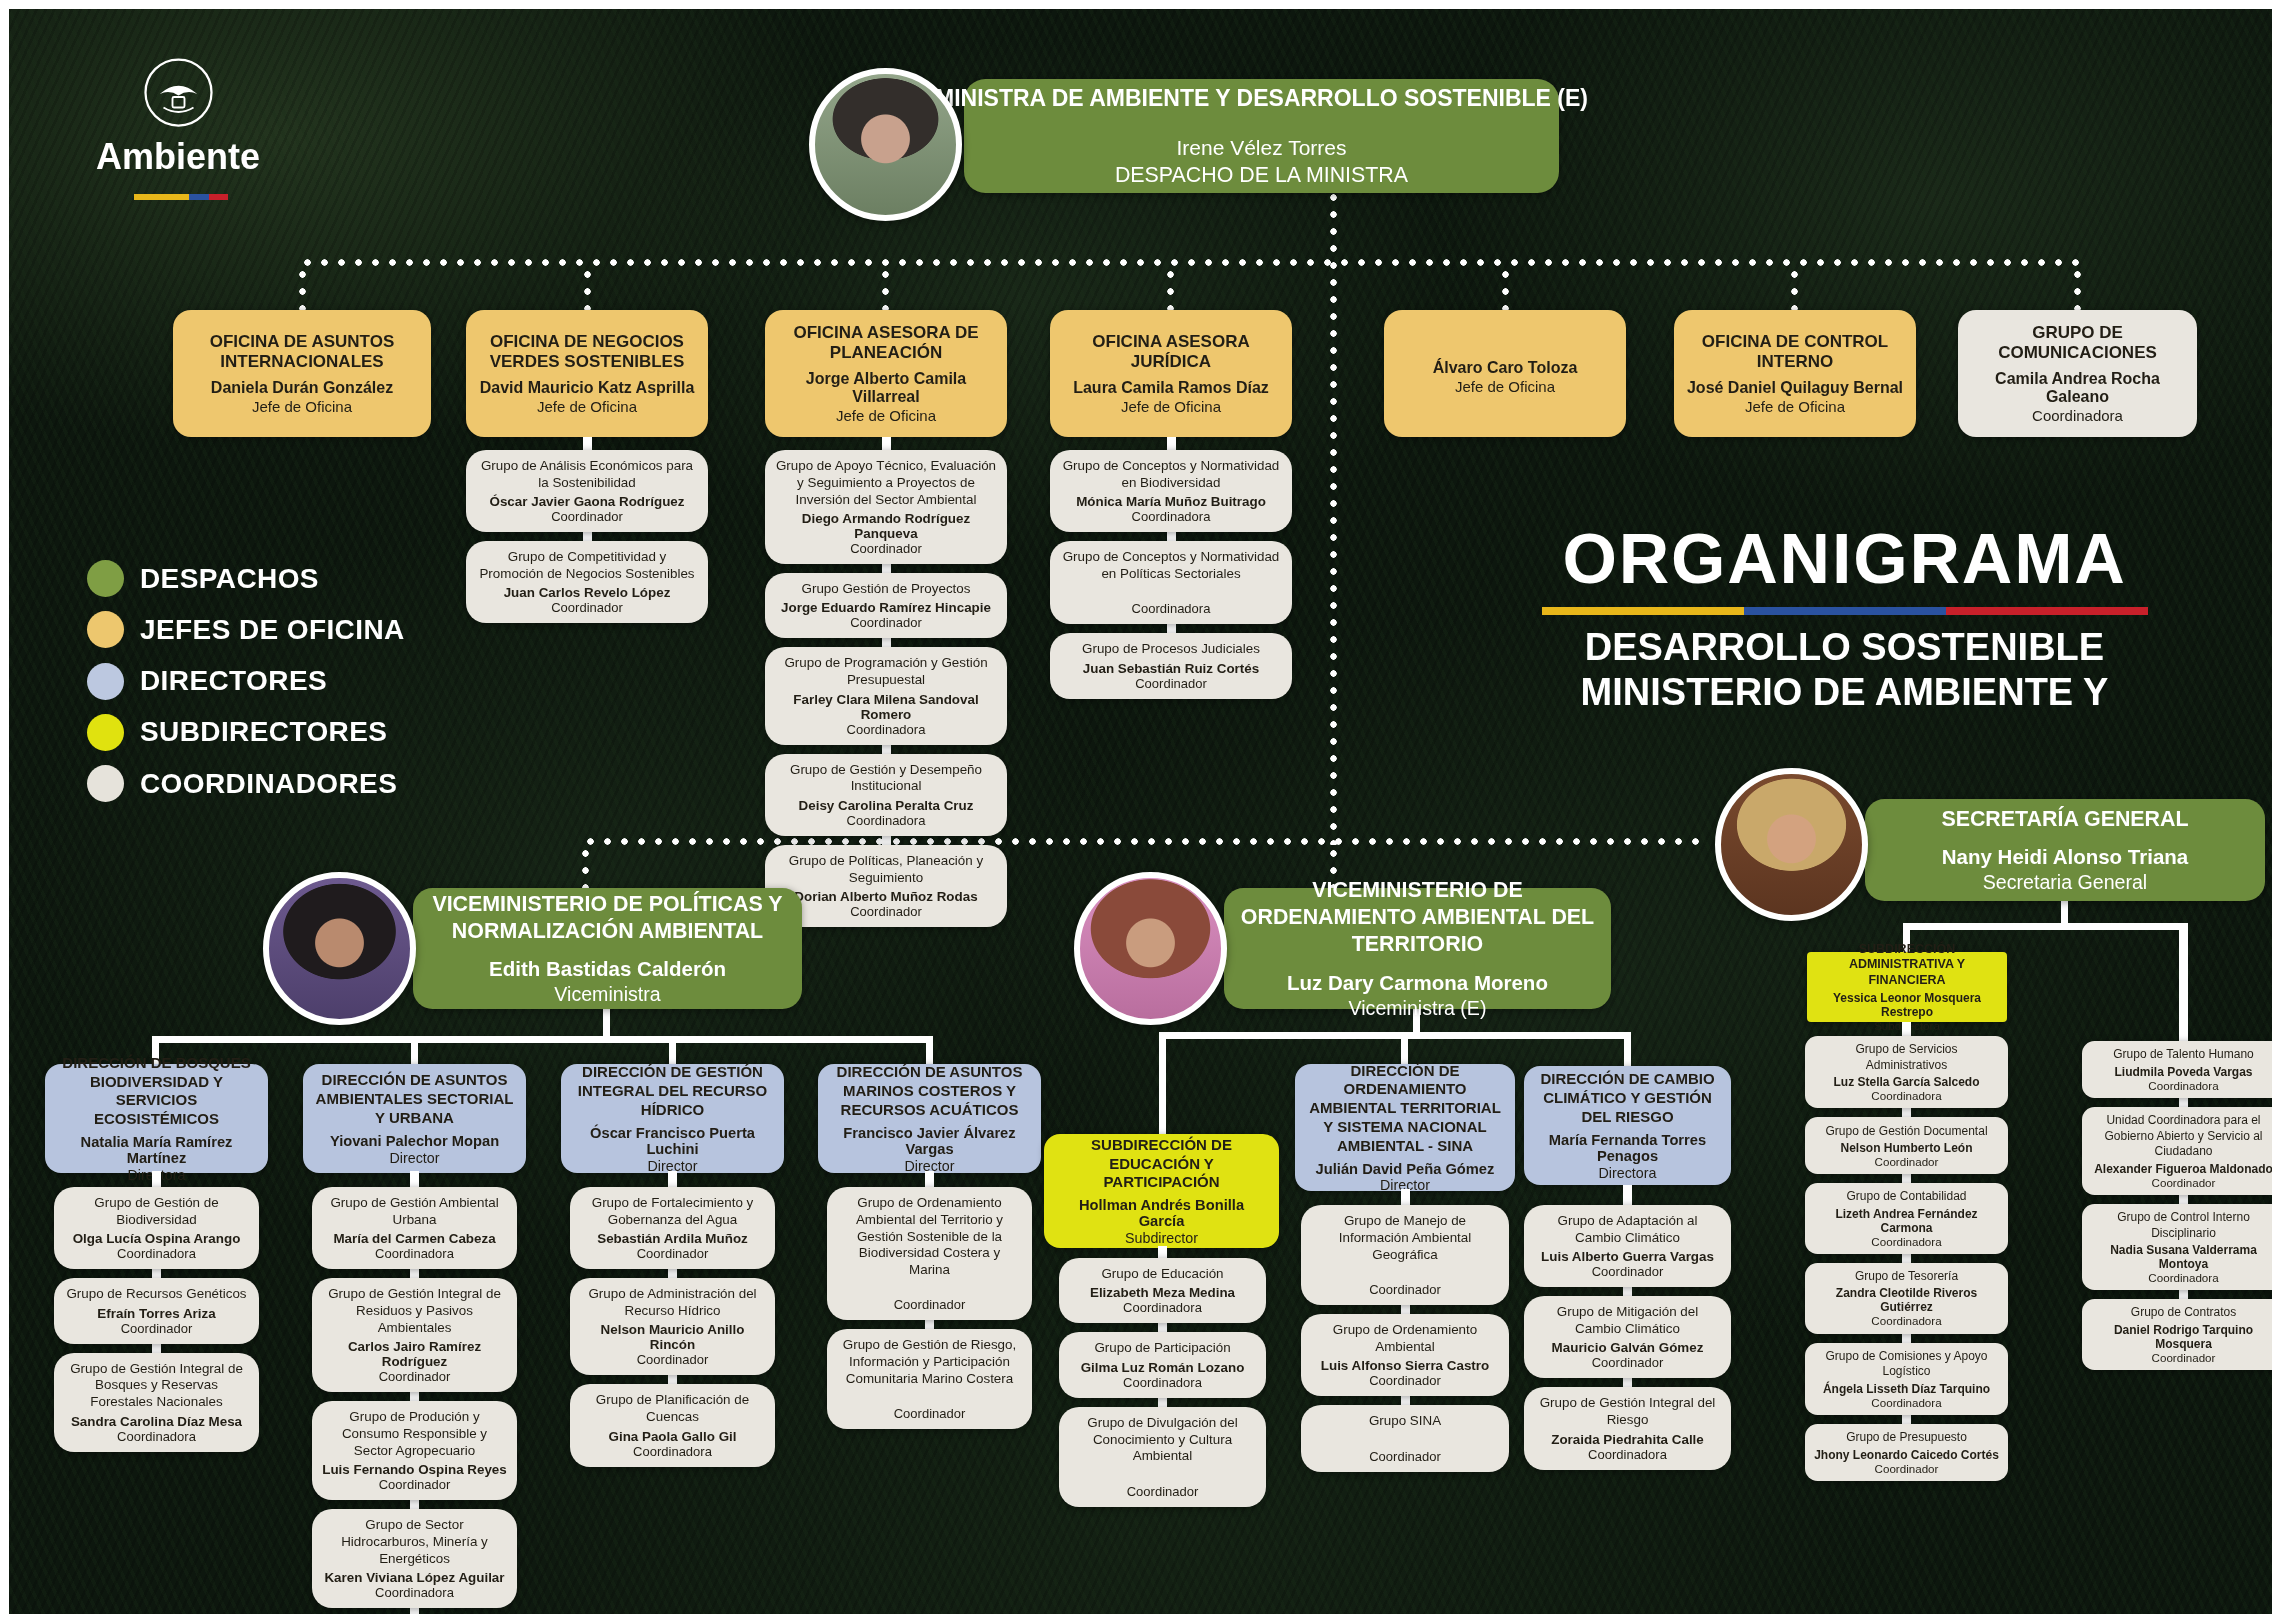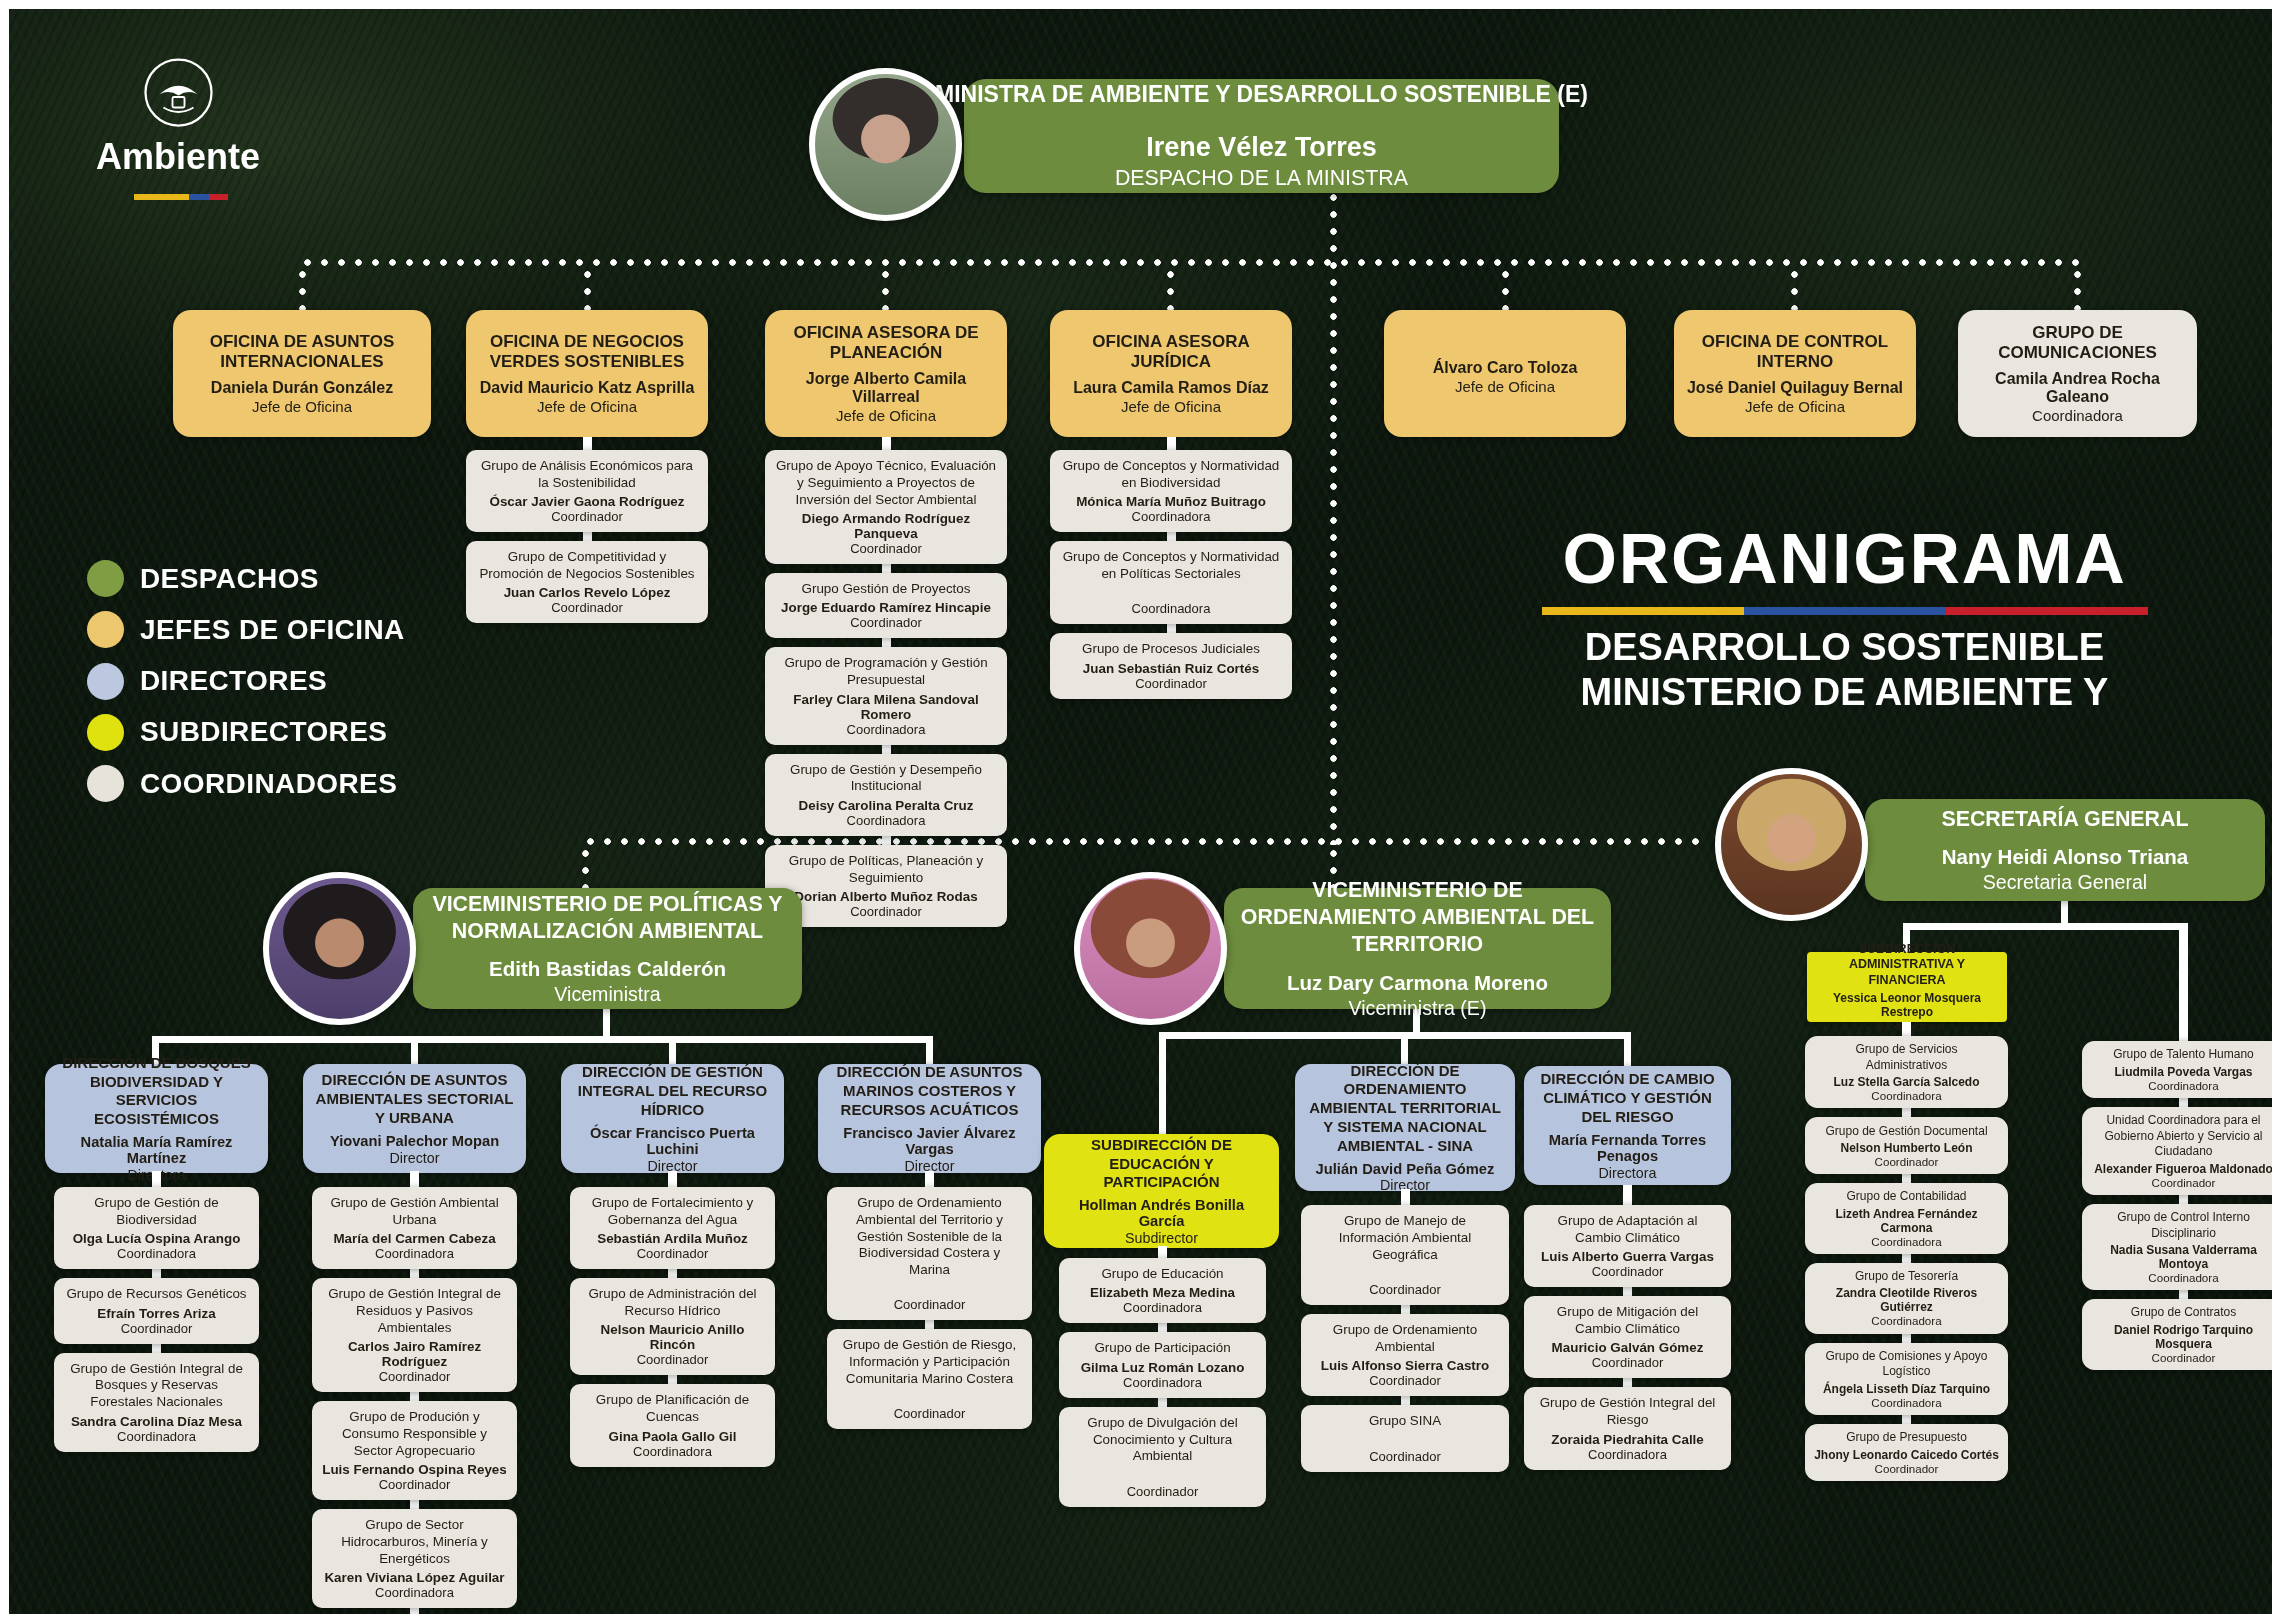--- a/index.html
+++ b/index.html
@@ -24,37 +24,37 @@
     text-align:center;padding:7.1px 12.5px;box-sizing:border-box;z-index:2;
     box-shadow:0 1.8px 7.1px rgba(0,0,0,.35);
   }
   .green{background:#6d8c3d;color:#fff;}
   .yellow{background:#eec76e;color:#221e15;}
   .gray{background:#e9e6df;color:#221e15;}
   .blue{background:#b7c4de;color:#221e15;}
   .lime{background:#e0e212;color:#221e15;}
   
   .min .t{font-size:23px;font-weight:700;white-space:nowrap;}
-  .min .n{font-size:27px;font-weight:700;margin-top:24px;}
+  .min .n{font-size:21px;font-weight:400;margin-top:24px;}
   .min .r{font-size:21.4px;font-weight:400;margin-top:3px;}
   
   .of .t{font-size:17px;font-weight:800;line-height:1.22;}
   .of .n{font-size:16px;font-weight:700;margin-top:6.2px;}
   .of .r{font-size:15px;font-weight:500;margin-top:0.9px;}
   
   .vice .t{font-size:21.4px;font-weight:700;line-height:1.25;}
   .vice .n{font-size:20.5px;font-weight:700;margin-top:13px;}
   .vice .r{font-size:19.6px;font-weight:400;margin-top:1.8px;}
   
   .dir{border-radius:16px;}
   .dir .t{font-size:15px;font-weight:700;line-height:1.25;}
   .dir .n{font-size:14.7px;font-weight:700;margin-top:5.3px;}
   .dir .r{font-size:14.3px;font-weight:400;margin-top:0.9px;}
   
-  .g{border-radius:10px;padding:8px 9.8px;}
+  .g{border-radius:20px;padding:8px 9.8px;}
   .g .t{font-size:13.4px;font-weight:500;line-height:1.25;}
   .g .n{font-size:13.4px;font-weight:700;margin-top:2.7px;}
   .g .r{font-size:13px;font-weight:400;}
   .g .n:empty{min-height:16px;}
   
   .gs{border-radius:12.5px;padding:6.2px 9px;}
   .gs .t{font-size:12px;font-weight:500;line-height:1.3;}
   .gs .n{font-size:12px;font-weight:700;margin-top:1.8px;}
   .gs .r{font-size:11.6px;font-weight:400;}
   .gs .n:empty{min-height:14.3px;}

